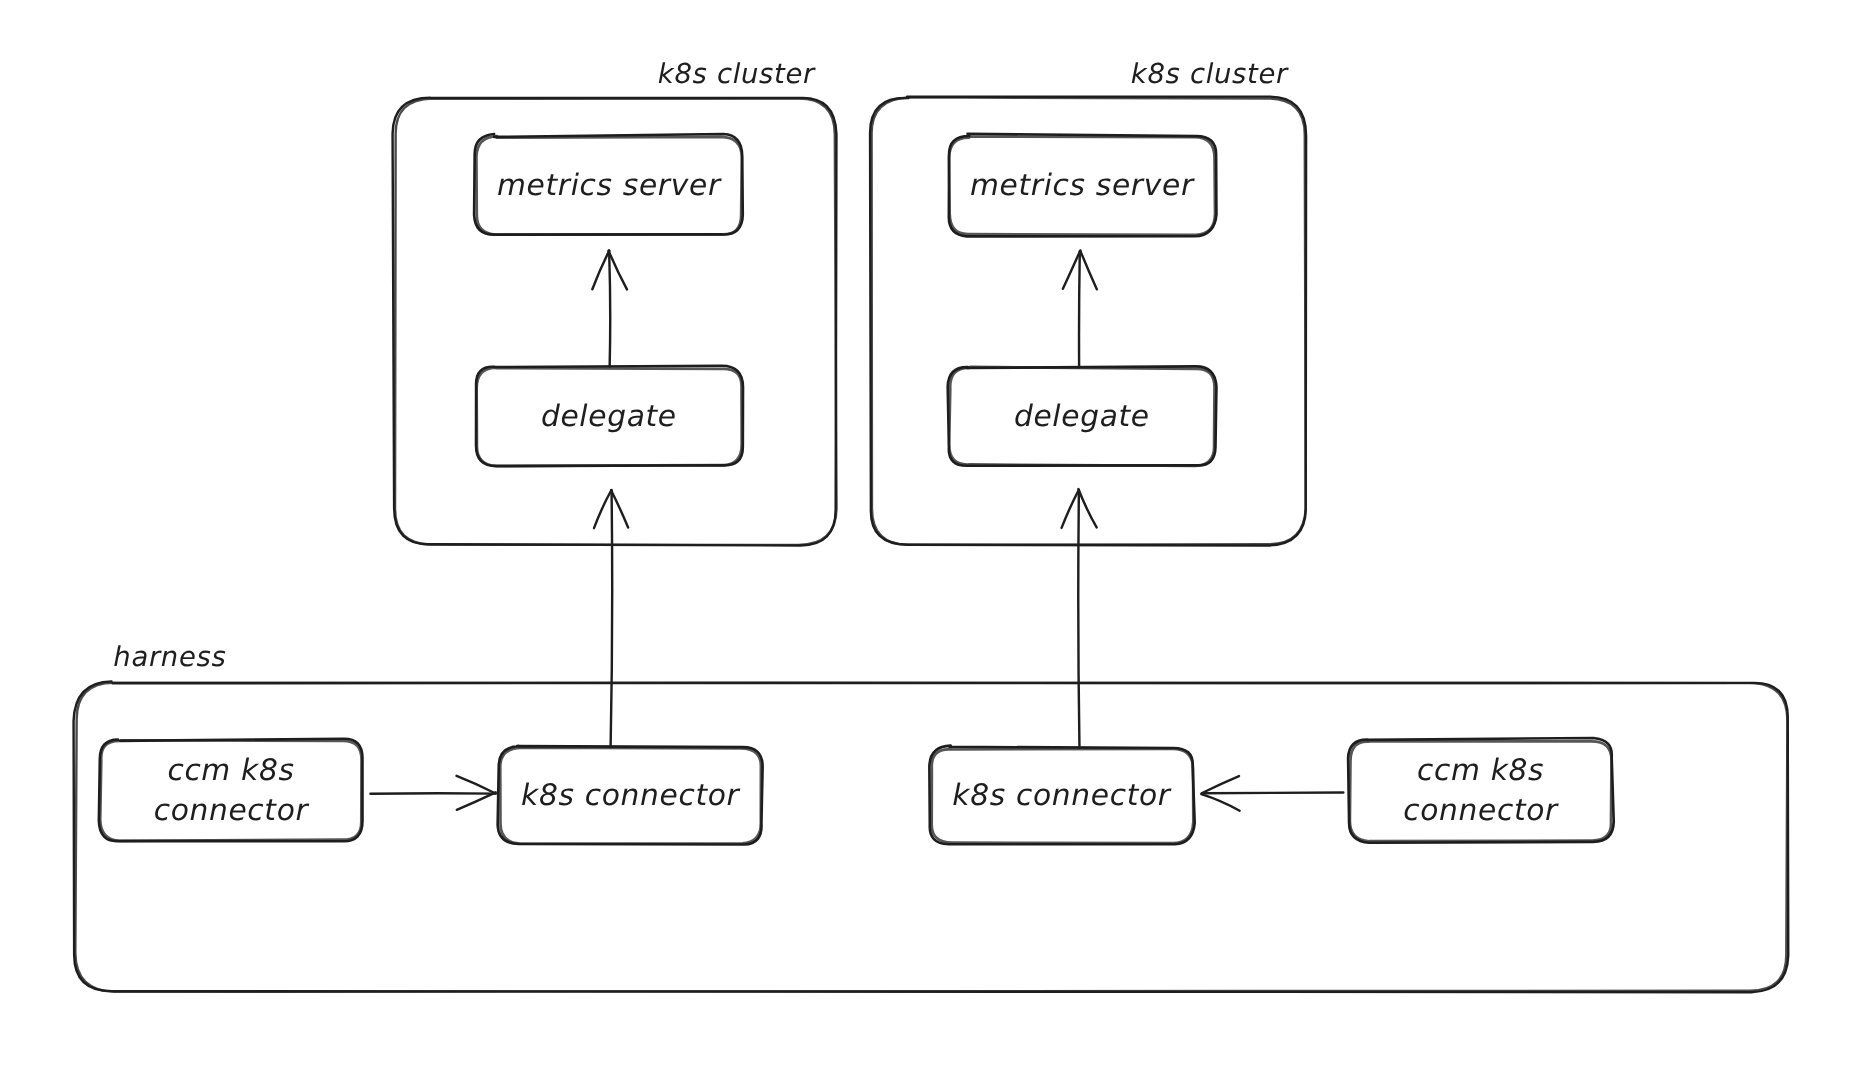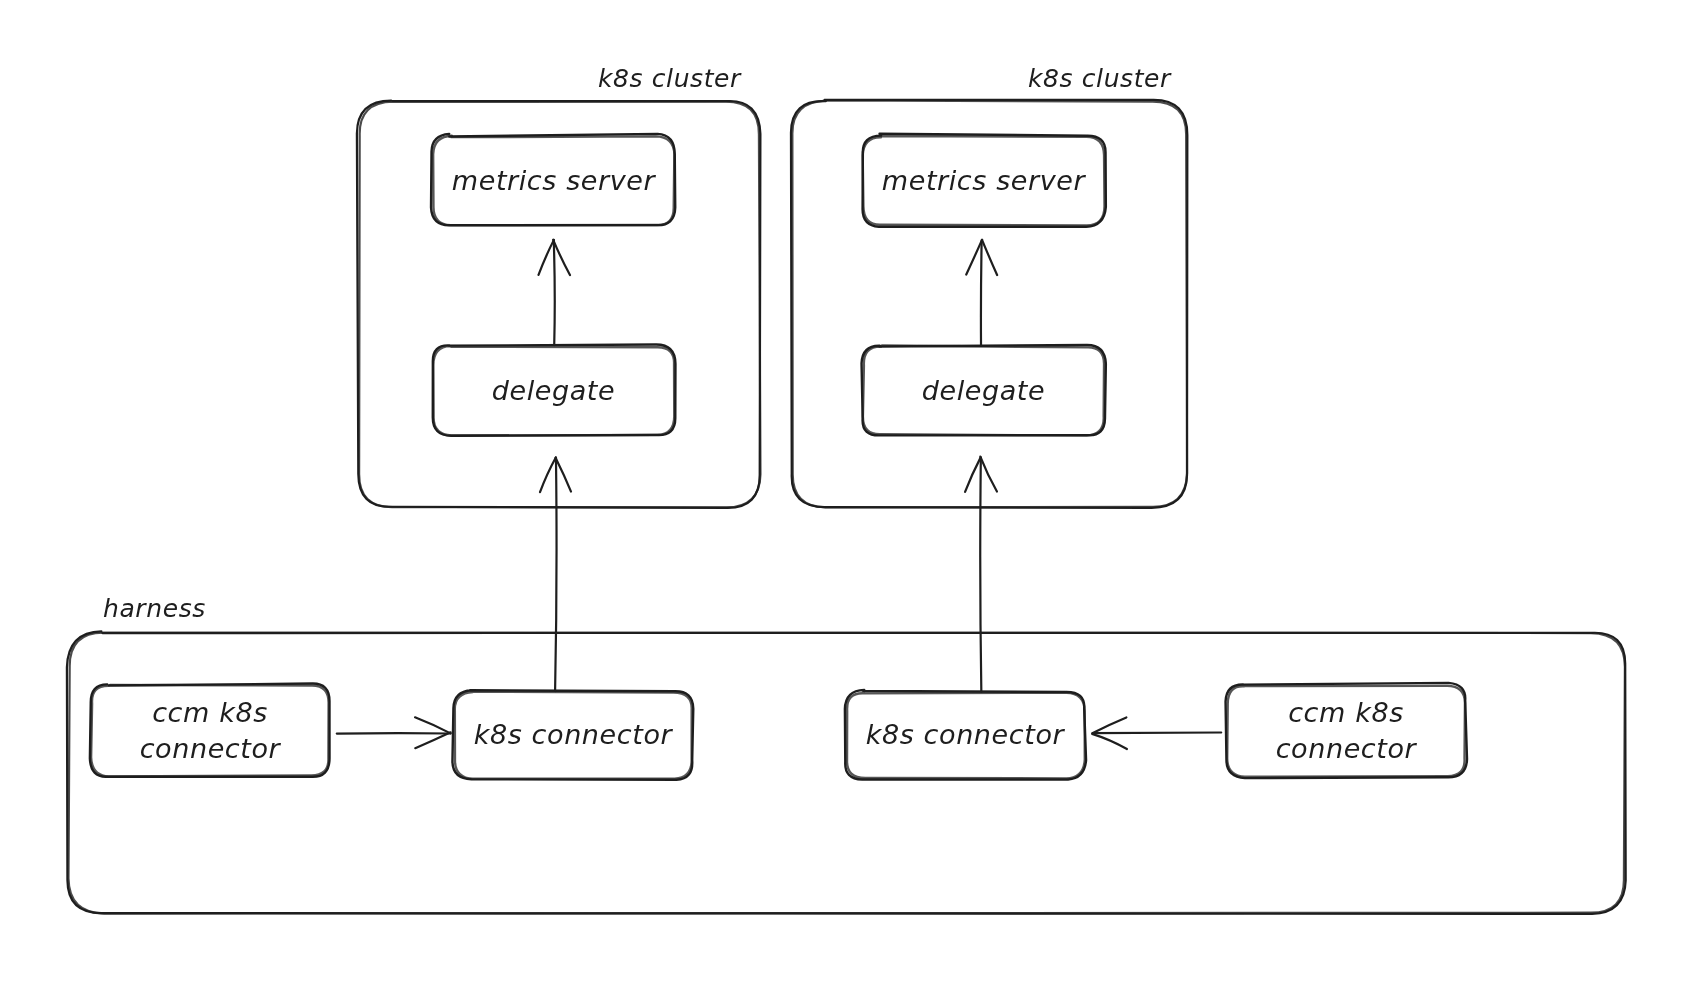--- a/index.html
+++ b/index.html
@@ -1,21 +1,21 @@
 <!DOCTYPE html>
 <html><head>
 <meta charset="utf-8">
 <style>
   html,body{margin:0;padding:0;background:#ffffff;}
   body{
     width:1694px;height:984px;
     font-family:"DejaVu Sans", sans-serif;
     overflow:hidden;
   }
-  #stage{position:relative;width:1694px;height:840px;background:#ffffff;margin-top:12px;}
+  #stage{position:relative;width:1694px;height:840px;background:#ffffff;}
   svg#diagram{position:absolute;left:0;top:0;width:1694px;height:984px;display:block;}
   .sk-stroke{fill:none;stroke:#1e1e1e;stroke-linecap:round;stroke-linejoin:round;}
   .sk-container{stroke-width:2.2;}
   .sk-node{stroke-width:2.4;}
   .sk-arrow{stroke-width:2.2;}
   .sk-node-label{
     font-family:"DejaVu Sans", sans-serif;
     font-size:27px;
     fill:#1e1e1e;
     letter-spacing:0.6px;

